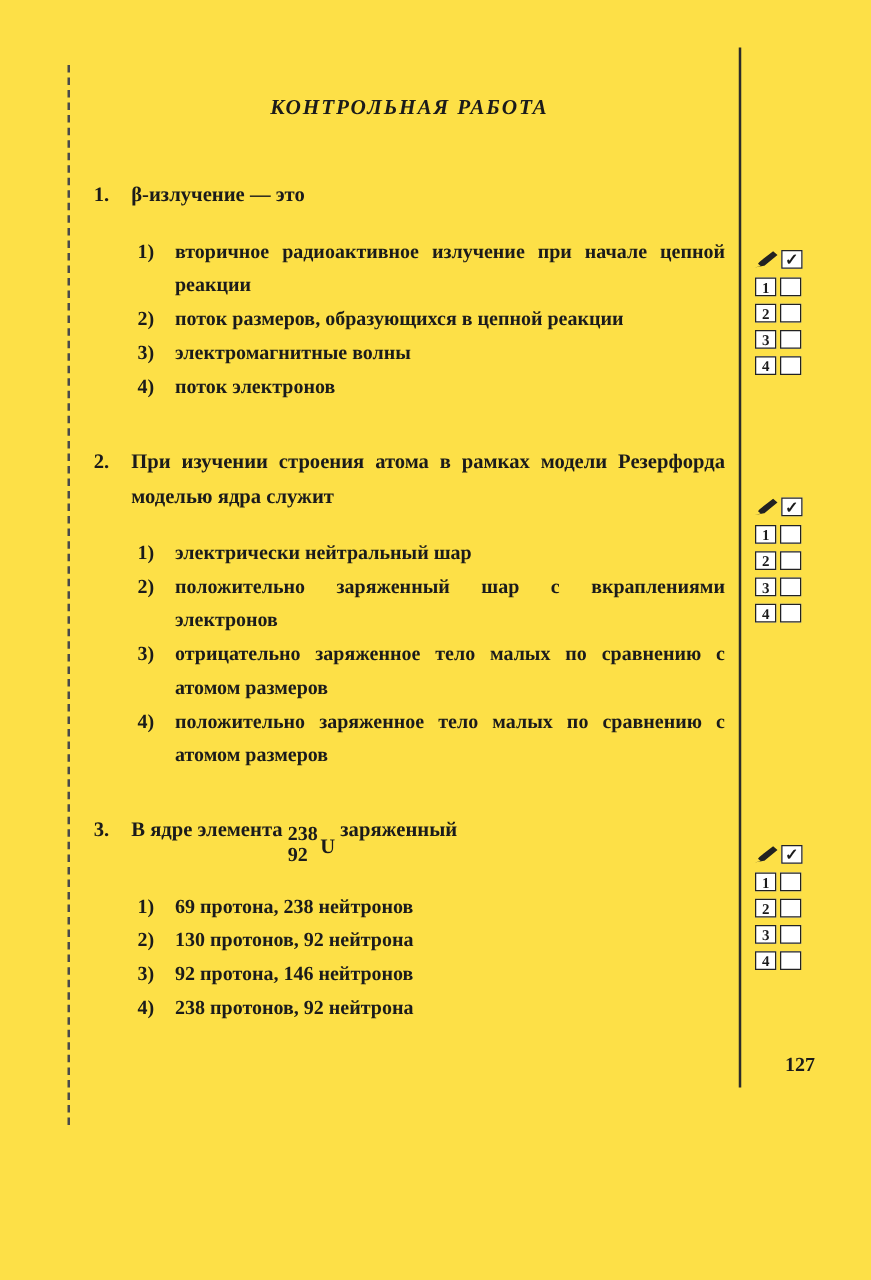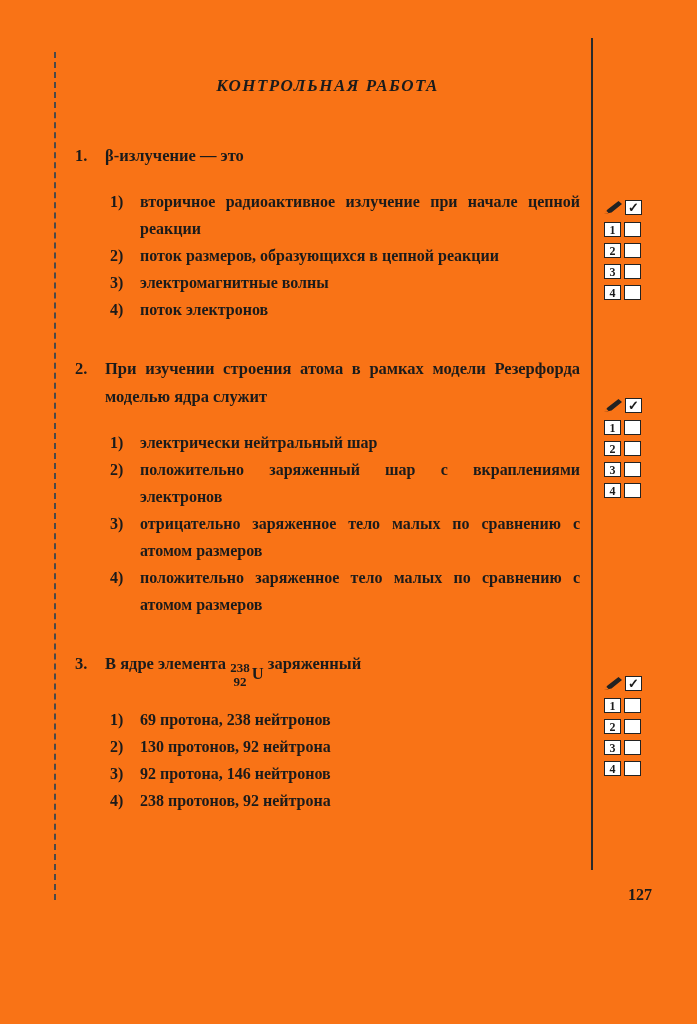--- a/index.html
+++ b/index.html
@@ -1,21 +1,21 @@
 <!DOCTYPE html>
 <html><head>
 <meta charset="utf-8">
 <style>
   * { box-sizing: border-box; }
   html, body { margin: 0; padding: 0; background: #fff; }
   .page {
     position: relative;
     width: 697px;
     height: 1024px;
-    background: #f97316;
+    background: #fde047;
     font-family: "Liberation Serif", serif;
     color: #1b1b1b;
     overflow: hidden;
   }
   .left-dash {
     position: absolute;
     left: 54px; top: 52px;
     height: 848px; width: 0;
     border-left: 2px dashed #4a4a4a;
   }
@@ -52,42 +52,42 @@
   .q-num { width: 30px; flex-shrink: 0; }
   .q-text { flex: 1; text-align: justify; font-family: Liberation Serif, serif; }
   .options { margin-top: 18px; margin-left: 35px; }
   .option { display: flex; font-size: 16px; line-height: 27px; }
   .opt-label { width: 30px; flex-shrink: 0; }
   .opt-text { flex: 1; text-align: justify; }
 
   .nuclide { display: inline-flex; align-items: center; gap: 2px; vertical-align: -3px; }
   .nuclide .stack {
     display: inline-flex; flex-direction: column;
-    font-size: 13px; line-height: 1.05; text-align: center;
+    font-size: 16px; line-height: 1.05; text-align: left;
   }
   .nuclide .symbol { font-size: 16.5px; line-height: 1; }
 
   .answer-grid { position: absolute; left: 604px; width: 70px; }
   .ag-row { display: flex; align-items: center; gap: 3px; margin-bottom: 6px; }
   .ag-head { gap: 2px; margin-bottom: 7px; }
   .box {
     display: inline-flex; align-items: center; justify-content: center;
     width: 17px; height: 15px;
     border: 1.6px solid #222;
     background: #fff;
     font-size: 12px; font-weight: bold; line-height: 1;
     flex-shrink: 0;
   }
   .box.checkmark { font-size: 13px; }
   .pencil { display: inline-flex; width: 19px; height: 15px; align-items: center; }
   .pencil svg { display: block; }
 
   .page-number {
     position: absolute;
-    left: 628px; top: 886px;
+    left: 628px; top: 844px;
     font-size: 16px;
     font-weight: bold;
   }
 </style>
 </head>
 <body>
 
 <div class="page">
 
   <div class="left-dash"></div>

